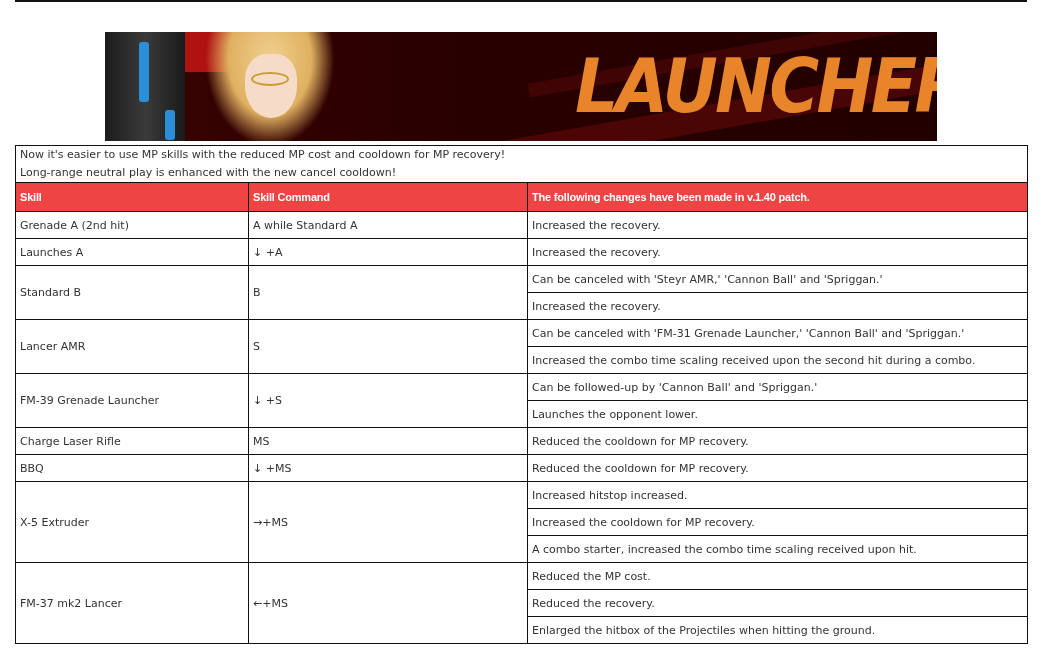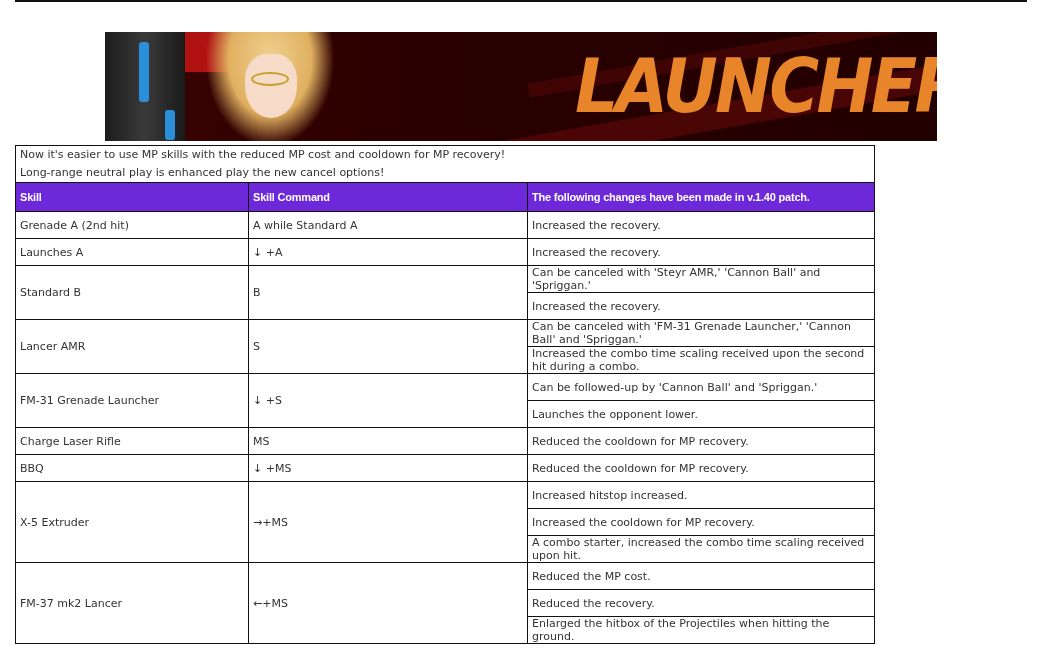--- a/index.html
+++ b/index.html
@@ -16,24 +16,24 @@
   .banner .gun-light { position: absolute; left: 34px; top: 10px; width: 10px; height: 60px; background: #2a8fd8; border-radius: 3px; }
   .banner .gun-light.l2 { left: 60px; top: 78px; height: 30px; }
   .banner .red-band { position: absolute; left: 60px; top: 0; width: 70px; height: 40px; background: #b01212; transform: skewX(-20deg); }
   .banner .char { position: absolute; left: 100px; top: -10px; width: 130px; height: 125px;
                   background: radial-gradient(ellipse at 50% 30%, #f0d090 0%, #e0b060 45%, rgba(0,0,0,0) 70%); }
   .banner .face { position: absolute; left: 140px; top: 22px; width: 52px; height: 64px; border-radius: 40% 40% 50% 50%; background: #f6dcc8; }
   .banner .glasses { position: absolute; left: 146px; top: 40px; width: 38px; height: 14px; border: 2px solid #c8a030; border-radius: 50%; box-sizing: border-box; }
   .banner .logo { position: absolute; left: 470px; top: 14px; font-family: "DejaVu Sans", sans-serif; font-weight: bold; font-style: italic;
                   font-size: 74px; line-height: 80px; color: #e8842a; letter-spacing: -3px; transform: scaleX(0.92); transform-origin: left; }
 
-  table.patch { position: absolute; left: 15px; top: 145px; width: 860px; border-collapse: collapse; font-size: 11px; }
+  table.patch { position: absolute; left: 15px; top: 145px; width: 1013px; border-collapse: collapse; font-size: 11px; }
   table.patch td, table.patch th { border: 1px solid #111; padding: 0 4px; text-align: left; vertical-align: middle; height: 26px; }
   .intro td { height: 44px; line-height: 18px; padding: 2px 4px; }
-  table.patch th { background: #6d28d9; color: #fff; font-family: "Liberation Sans", sans-serif; font-weight: bold; font-size: 11px; height: 28px; letter-spacing: -0.2px; }
+  table.patch th { background: #ef4444; color: #fff; font-family: "Liberation Sans", sans-serif; font-weight: bold; font-size: 11px; height: 28px; letter-spacing: -0.2px; }
   .c1 { width: 224px; } .c2 { width: 270px; }
 </style>
 </head>
 <body>
 
 <div class="top-rule"></div>
 
 <div class="banner">
   <div class="stripe s1"></div>
   <div class="stripe s2"></div>
@@ -45,21 +45,21 @@
   <div class="face"></div>
   <div class="glasses"></div>
   <div class="logo">LAUNCHER</div>
 </div>
 
 <table class="patch">
   <tbody>
     <tr class="intro">
       <td colspan="3">
         <div>Now it's easier to use MP skills with the reduced MP cost and cooldown for MP recovery!</div>
-        <div>Long-range neutral play is enhanced play the new cancel options!</div>
+        <div>Long-range neutral play is enhanced with the new cancel cooldown!</div>
       </td>
     </tr>
     <tr>
       <th class="c1">Skill</th>
       <th class="c2">Skill Command</th>
       <th>The following changes have been made in v.1.40 patch.</th>
     </tr>
 
     <tr>
       <td>Grenade A (2nd hit)</td>
@@ -84,21 +84,21 @@
     <tr>
       <td rowspan="2">Lancer AMR</td>
       <td rowspan="2">S</td>
       <td>Can be canceled with 'FM-31 Grenade Launcher,' 'Cannon Ball' and 'Spriggan.'</td>
     </tr>
     <tr>
       <td>Increased the combo time scaling received upon the second hit during a combo.</td>
     </tr>
 
     <tr>
-      <td rowspan="2">FM-31 Grenade Launcher</td>
+      <td rowspan="2">FM-39 Grenade Launcher</td>
       <td rowspan="2">↓ +S</td>
       <td>Can be followed-up by 'Cannon Ball' and 'Spriggan.'</td>
     </tr>
     <tr>
       <td>Launches the opponent lower.</td>
     </tr>
 
     <tr>
       <td>Charge Laser Rifle</td>
       <td>MS</td>

